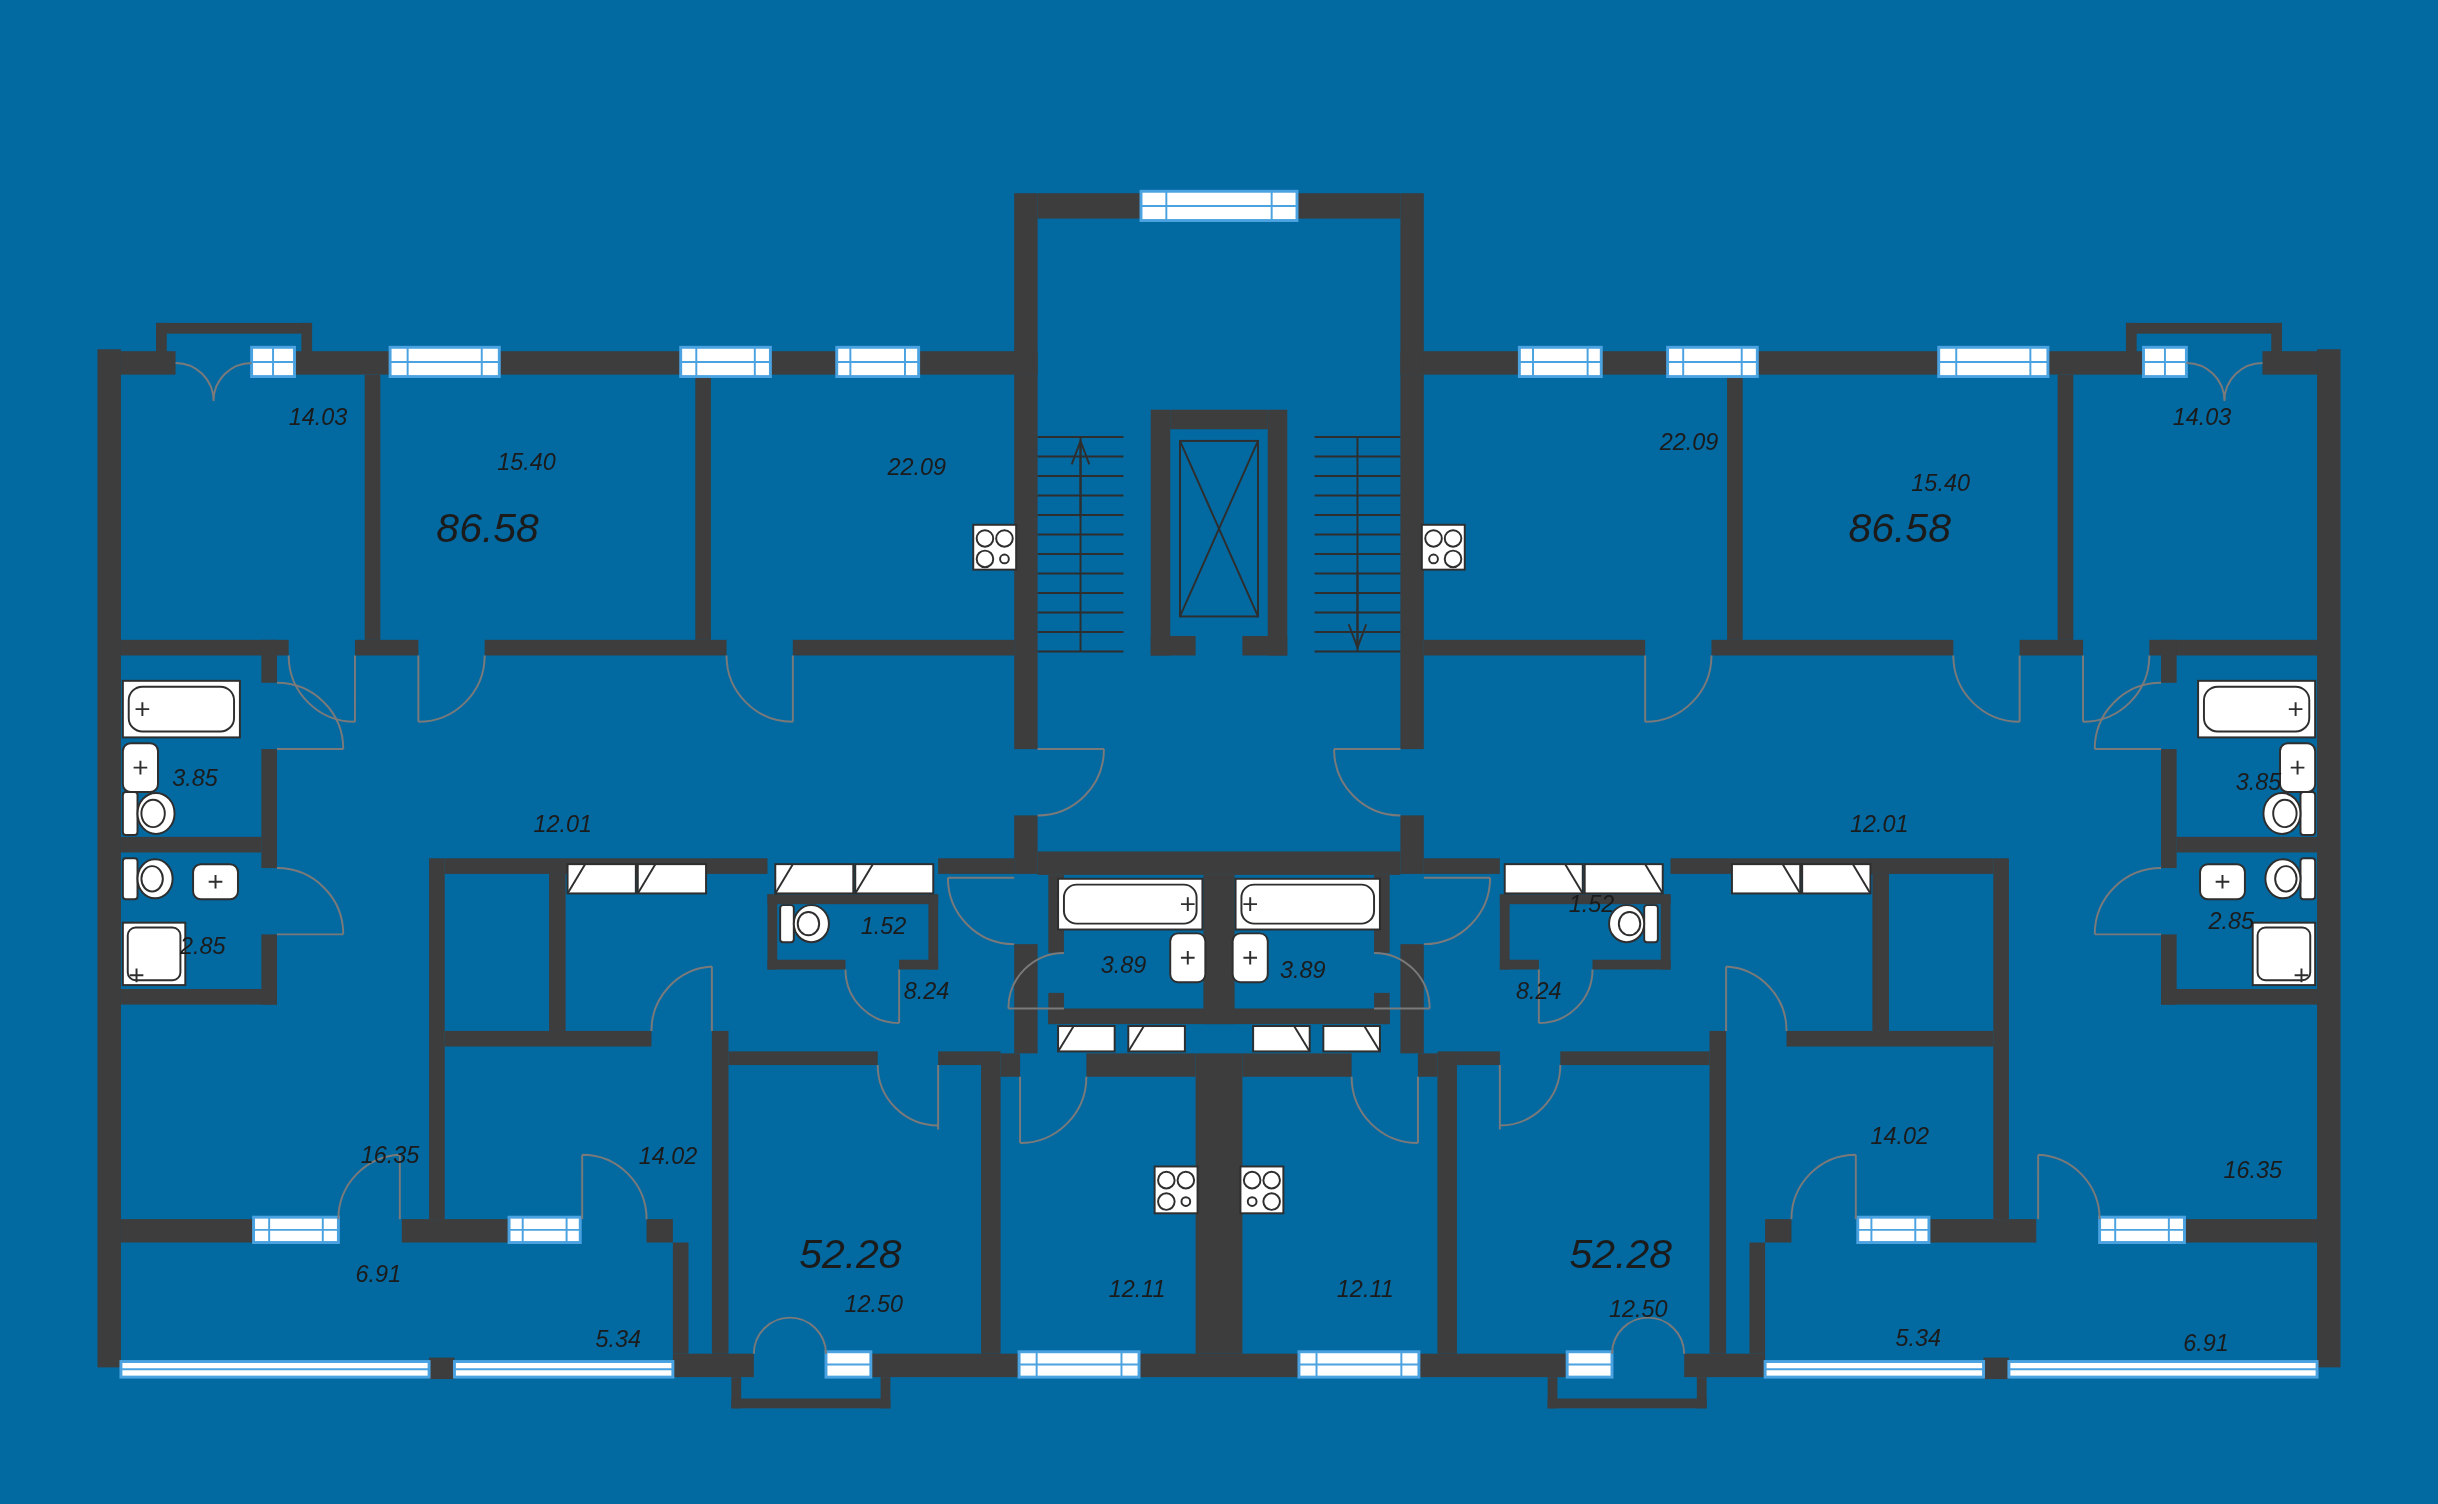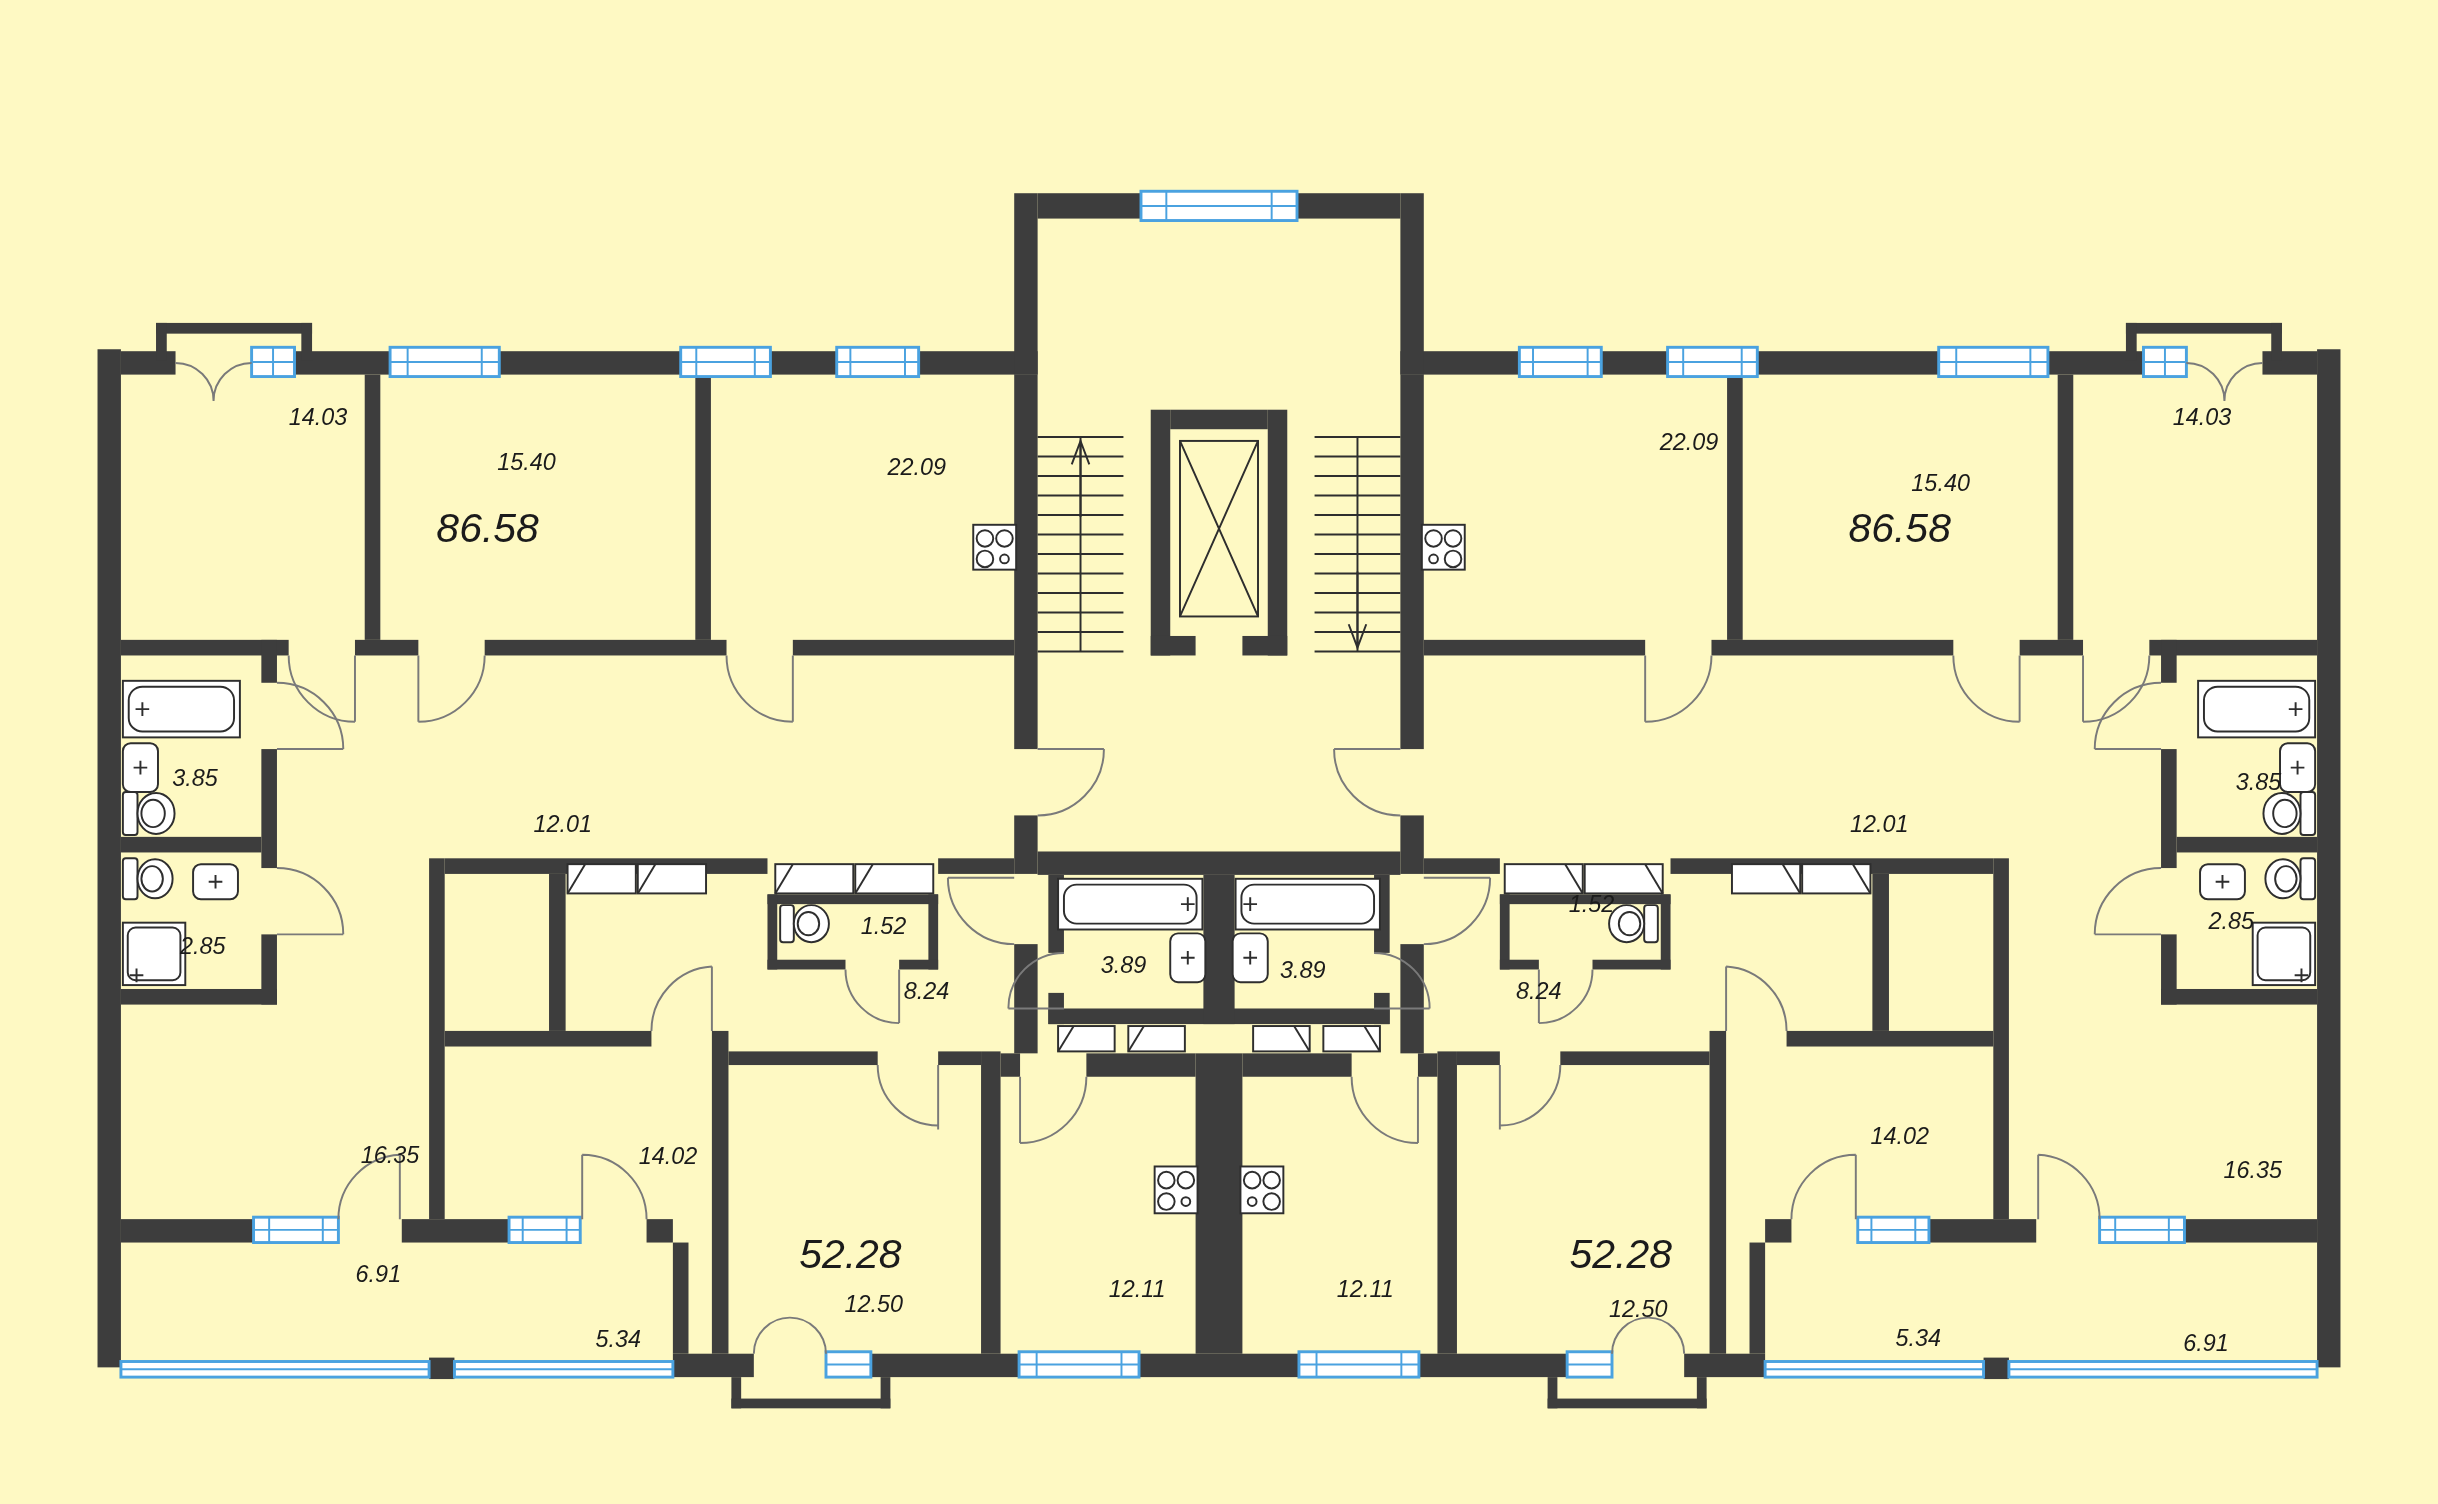--- a/index.html
+++ b/index.html
@@ -1,16 +1,16 @@
 <!DOCTYPE html>
 <html><head>
 <meta charset="utf-8">
 <style>
   html,body{margin:0;padding:0;background:#ffffff;}
-  .page{width:2438px;height:1505px;position:relative;background:#fef9c3;text-align:right;}
+  .page{width:2438px;height:1505px;position:relative;background:#0369a1;text-align:right;}
   svg{display:block;}
   .wall{fill:#3d3d3d;stroke:none;}
   .thinwall{fill:#3d3d3d;stroke:none;}
   .win{fill:#ffffff;stroke:#4aa2e0;stroke-width:3;}
   .winline{stroke:#4aa2e0;stroke-width:2;fill:none;}
   .fix{fill:#ffffff;stroke:#2e2e2e;stroke-width:2;}
   .fixthin{fill:none;stroke:#2e2e2e;stroke-width:2;}
   .door{fill:none;stroke:#7a7a7a;stroke-width:2;}
   .stair{fill:none;stroke:#2e2e2e;stroke-width:2;}
   .room-label{font-family:"Liberation Sans","DejaVu Sans",sans-serif;font-style:italic;fill:#1b1b1b;text-anchor:middle;}

